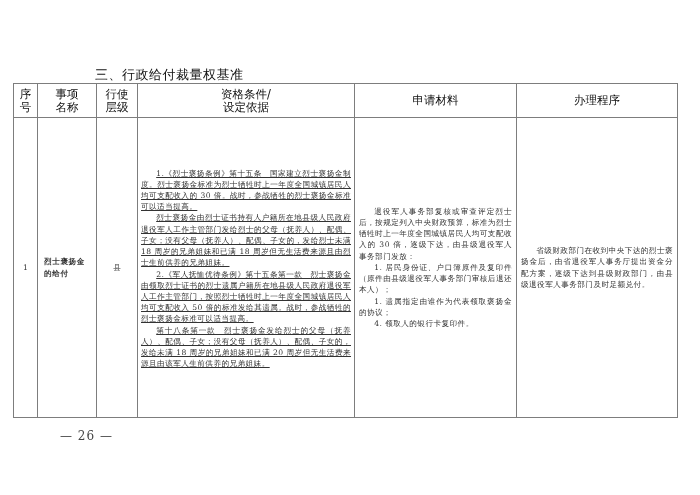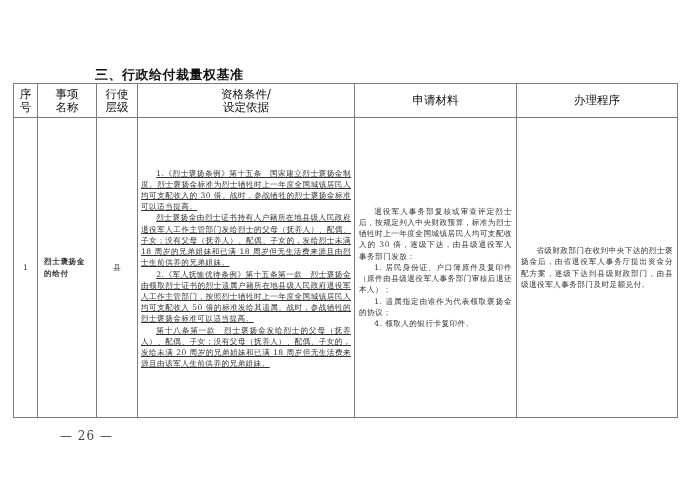--- a/index.html
+++ b/index.html
@@ -1,19 +1,19 @@
 <!DOCTYPE html>
 <html><head>
 <meta charset="utf-8">
 <style>
   html, body { margin:0; padding:0; background:#ffffff; }
   body { width:700px; height:495px; position:relative; overflow:hidden;
          font-family:"DejaVu Serif", "Liberation Serif", serif; color:#222; }
   .section-title { position:absolute; left:95px; top:66px; font-family:"DejaVu Sans","Liberation Sans",sans-serif;
-                   font-size:13px; font-weight:bold; color:#111; letter-spacing:0.5px; }
+                   font-size:13px; font-weight:normal; color:#111; letter-spacing:0.5px; }
   table.rules { position:absolute; left:13px; top:83px; width:664px; border-collapse:collapse; table-layout:fixed; }
   table.rules th, table.rules td { border:1px solid #7d7d7d; }
   table.rules th { height:33px; font-family:"DejaVu Sans","Liberation Sans",sans-serif; font-weight:normal;
                    font-size:11.5px; line-height:13px; text-align:center; vertical-align:middle; color:#111; padding:0; }
   table.rules td { font-size:7.6px; line-height:11.2px; vertical-align:middle; color:#333; padding:0; }
   td.num { text-align:center; font-size:8.5px; }
   td.name { padding:0 6px !important; letter-spacing:0.6px;font-weight:bold; }
   td.level { text-align:center; font-size:8.5px; }
   td.basis { padding:10px 3px 8px 3px !important;text-decoration:underline; }
   td.materials { padding:0 4px !important; }
@@ -47,21 +47,21 @@
   </thead>
   <tbody>
     <tr style="height:300px">
       <td class="num">1</td>
       <td class="name">烈士褒扬金的给付</td>
       <td class="level">县</td>
       <td class="basis">
         <p class="para">1.《烈士褒扬条例》第十五条　国家建立烈士褒扬金制度。烈士褒扬金标准为烈士牺牲时上一年度全国城镇居民人均可支配收入的 30 倍。战时，参战牺牲的烈士褒扬金标准可以适当提高。</p>
         <p class="para">烈士褒扬金由烈士证书持有人户籍所在地县级人民政府退役军人工作主管部门发给烈士的父母（抚养人）、配偶、子女；没有父母（抚养人）、配偶、子女的，发给烈士未满 18 周岁的兄弟姐妹和已满 18 周岁但无生活费来源且由烈士生前供养的兄弟姐妹。</p>
         <p class="para">2.《军人抚恤优待条例》第十五条第一款　烈士褒扬金由领取烈士证书的烈士遗属户籍所在地县级人民政府退役军人工作主管部门，按照烈士牺牲时上一年度全国城镇居民人均可支配收入 50 倍的标准发给其遗属。战时，参战牺牲的烈士褒扬金标准可以适当提高。</p>
-        <p class="para">第十八条第一款　烈士褒扬金发给烈士的父母（抚养人）、配偶、子女；没有父母（抚养人）、配偶、子女的，发给未满 20 周岁的兄弟姐妹和已满 18 周岁但无生活费来源且由该军人生前供养的兄弟姐妹。</p>
+        <p class="para">第十八条第一款　烈士褒扬金发给烈士的父母（抚养人）、配偶、子女；没有父母（抚养人）、配偶、子女的，发给未满 18 周岁的兄弟姐妹和已满 20 周岁但无生活费来源且由该军人生前供养的兄弟姐妹。</p>
       </td>
       <td class="materials">
         <p class="para">退役军人事务部复核或审查评定烈士后，按规定列入中央财政预算，标准为烈士牺牲时上一年度全国城镇居民人均可支配收入的 30 倍，逐级下达，由县级退役军人事务部门发放：</p>
         <p class="para">1. 居民身份证、户口簿原件及复印件（原件由县级退役军人事务部门审核后退还本人）；</p>
         <p class="para">1. 遗属指定由谁作为代表领取褒扬金的协议；</p>
         <p class="para">4. 领取人的银行卡复印件。</p>
       </td>
       <td class="procedure">
         <p class="para">省级财政部门在收到中央下达的烈士褒扬金后，由省退役军人事务厅提出资金分配方案，逐级下达到县级财政部门，由县级退役军人事务部门及时足额兑付。</p>
       </td>

